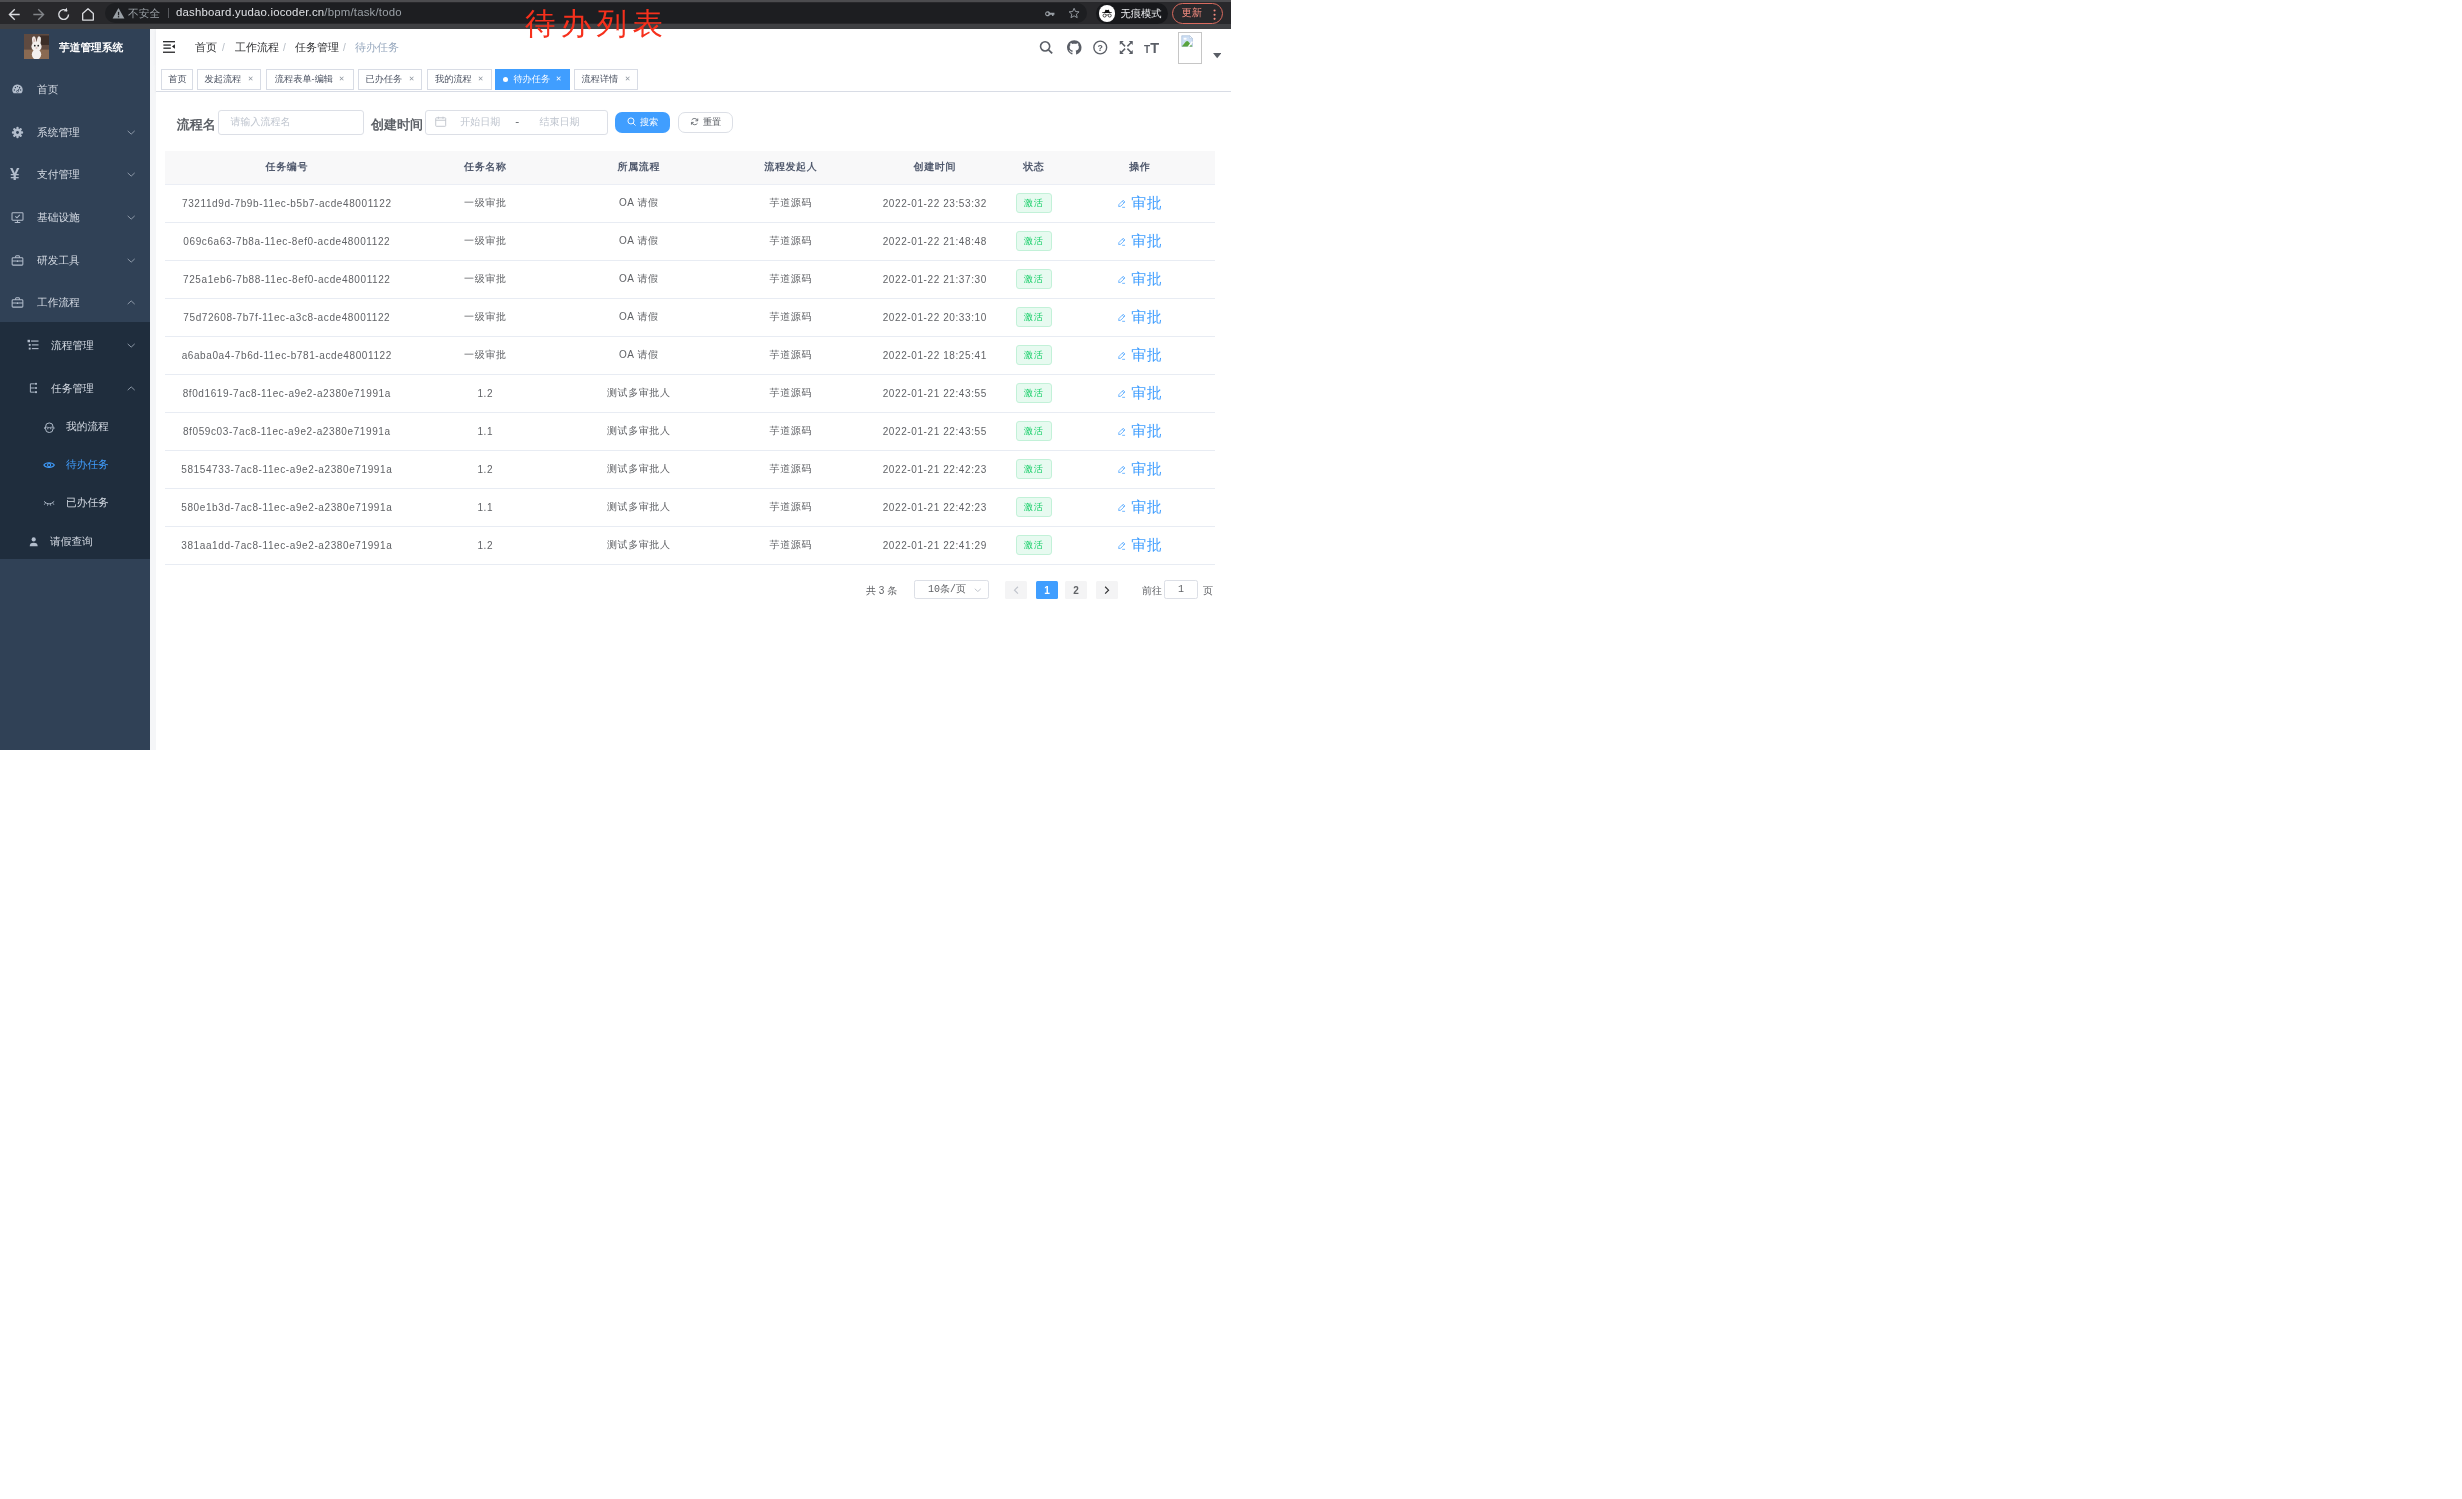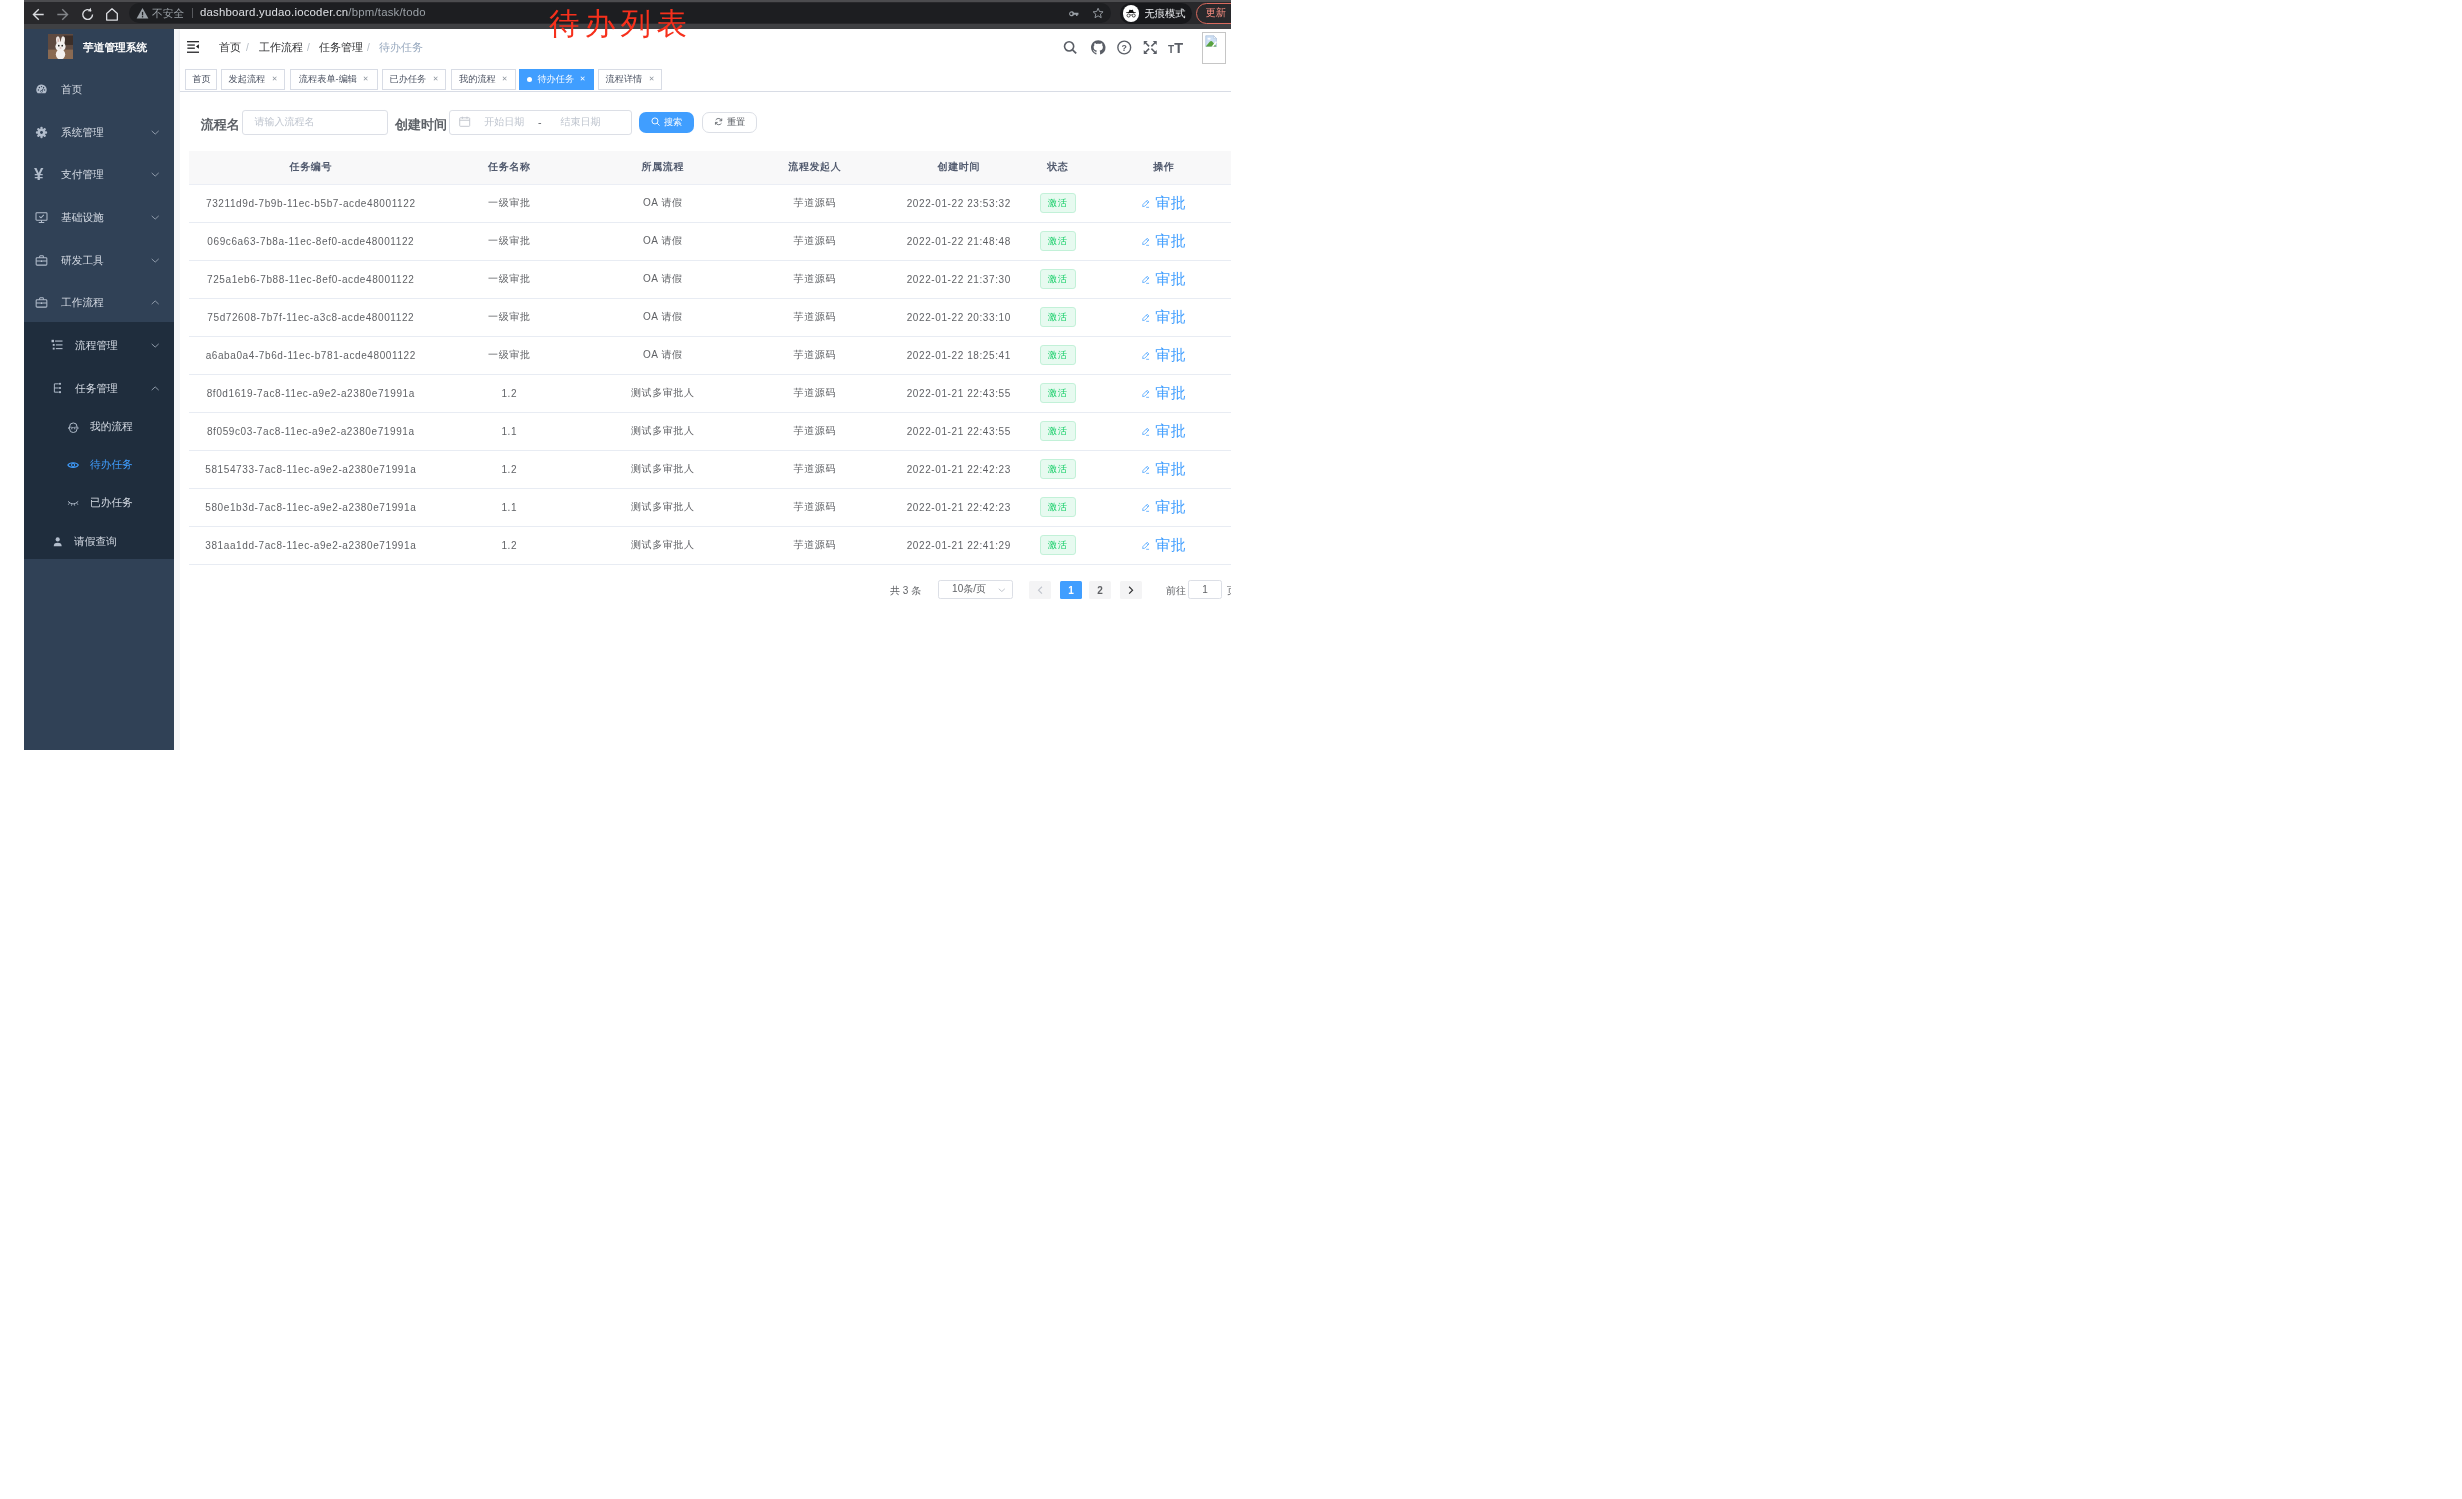--- a/index.html
+++ b/index.html
@@ -1,19 +1,19 @@
 <!DOCTYPE html>
 <html lang="zh" style="font-size:12.2px"><head>
 <meta charset="utf-8">
 <title>待办任务</title>
 <style>
 * { margin:0; padding:0; box-sizing:border-box; }
 html,body { width:1231px; height:750px; overflow:hidden; }
 body { font-family:"Liberation Sans", sans-serif; background:#fff; }
-#page { position:relative; width:1231px; height:750px; overflow:hidden;margin-left:24px; }
+#page { position:relative; width:1231px; height:750px; overflow:hidden; }
 .abs { position:absolute; }
 
 
 #chrome { position:absolute; left:0; top:0; width:1231px; height:29px; background:#28282b; }
 #chrome .topstrip { position:absolute; left:0; top:0; width:100%; height:2.3px; background:#4c4c4f; }
 #chrome .botstrip { position:absolute; left:0; top:24px; width:100%; height:5px; background:#3f4043; }
 #urlpill { position:absolute; left:105px; top:3.4px; width:982px; height:20px; border-radius:10px; background:#1d1e21; }
 .chromeico { position:absolute; top:0; height:29px; display:flex; align-items:center; justify-content:center; }
 
 
@@ -41,21 +41,21 @@
 
 .bc { position:absolute; top:0; height:37px; display:flex; align-items:center; font-size:11px; color:#303133; white-space:nowrap; }
 .bc.gray { color:#97a8be; }
 .bc.sep { color:#b6bdc6; font-size:10px; }
 
 
 .nico { position:absolute; top:0; height:37px; display:flex; align-items:center; justify-content:center; color:#5a5e66; }
 
 
 .flabel { position:absolute; font-weight:bold; font-size:13px; color:#5c6066; white-space:nowrap; }
-.finput { position:absolute; border:0.8px solid #dcdfe6; border-radius:3.1px; background:#fff; display:flex; align-items:center; }
+.finput { position:absolute; border:0.8px solid #dcdfe6; border-radius:3.1px; background:#fff; display:flex; align-items:center;font-family:Liberation Mono, monospace; }
 .ph { color:#bec4ce; font-size:10px; }
 .btn { position:absolute; height:21px; border-radius:7px; font-size:9.2px; display:flex; align-items:center; justify-content:center; }
 .btn.primary { background:#409eff; color:#fff; }
 .btn.plain { background:#fff; border:0.8px solid #dcdfe6; color:#5c6066; }
 
 
 #tbl { position:absolute; left:9.2px; top:59px; width:1050px; border-collapse:collapse; table-layout:fixed; font-size:10px; }
 #tbl th { background:#f8f8f9; color:#515a6e; font-weight:bold; height:33px; border-bottom:0.8px solid #ebeef5; text-align:center; letter-spacing:0.6px; }
 #tbl td { color:#606266; height:38px; border-bottom:0.8px solid #e8ecf3; text-align:center; font-weight:normal; padding:0; letter-spacing:0.6px; }
 .badge { display:inline-block; background:#e7faf0; border:0.8px solid #c2f1d8; color:#13ce66; font-size:9.2px; border-radius:3.1px; padding:3.4px 6.9px; line-height:11px; letter-spacing:0.8px; }

